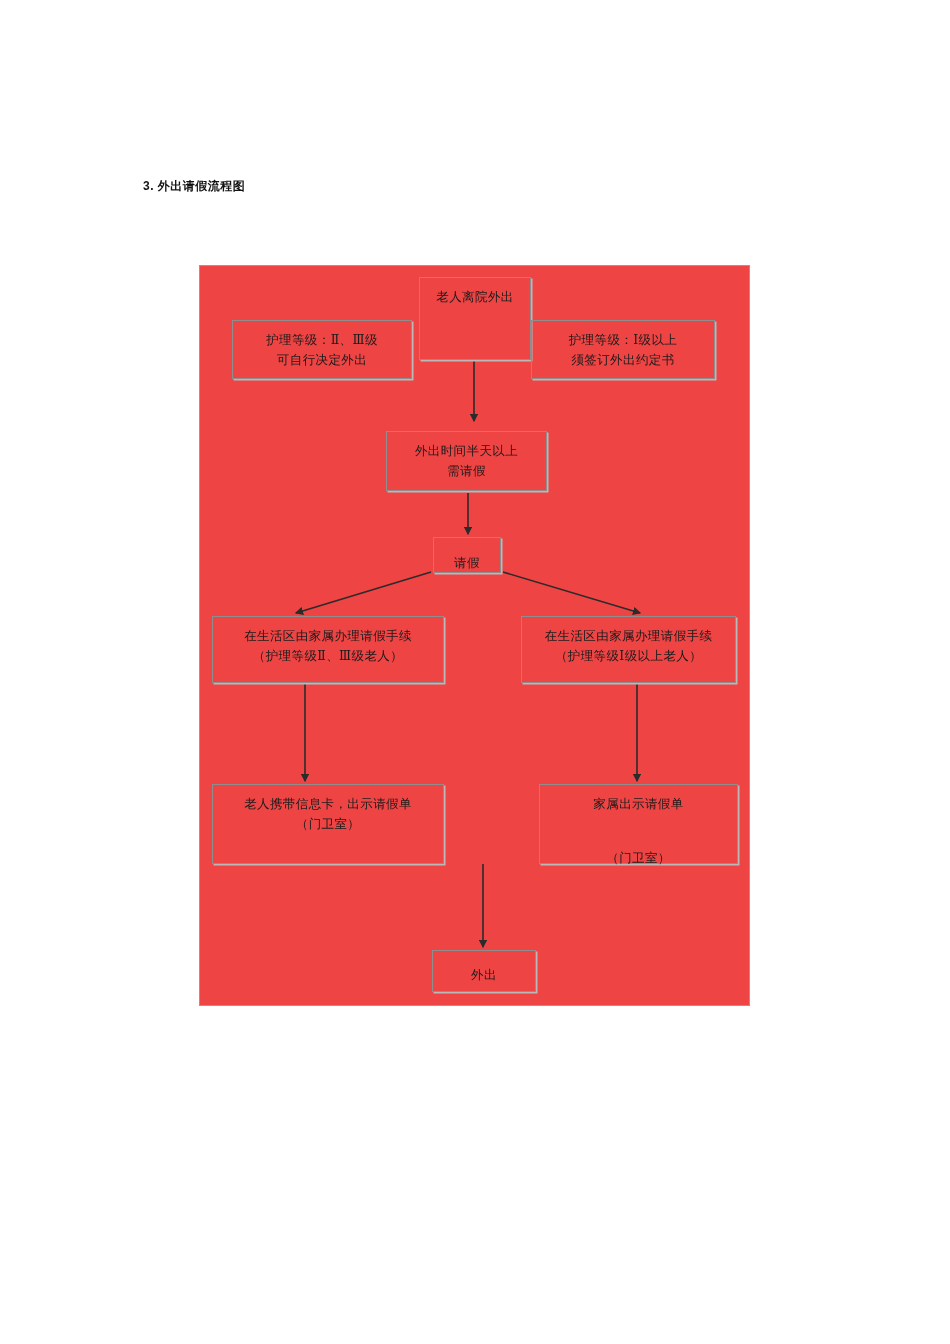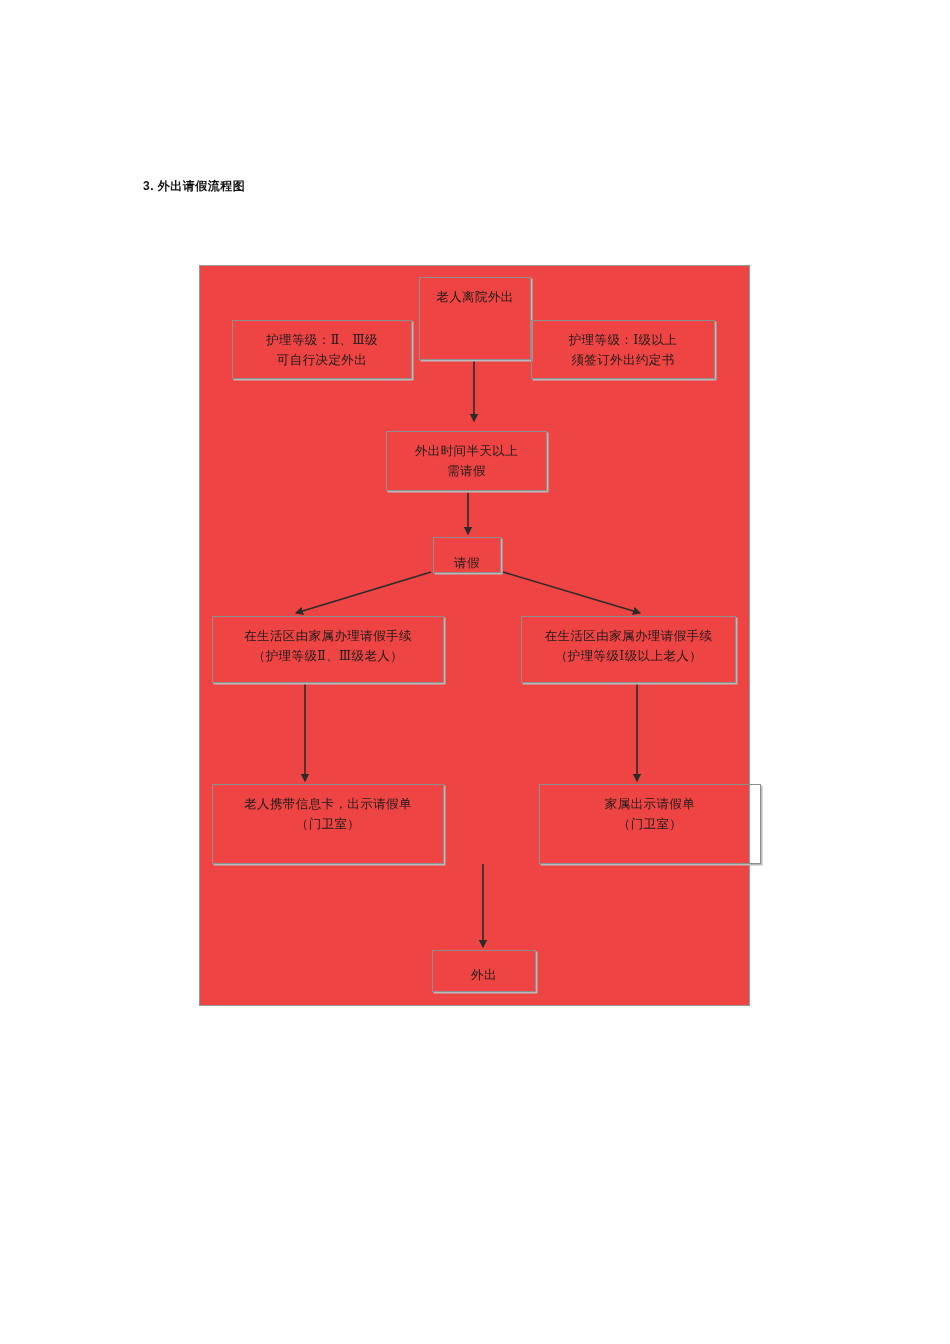--- a/index.html
+++ b/index.html
@@ -87,21 +87,21 @@
 
   #node-duration         { left: 186px; top: 165px; width: 161px; height:  60px; text-align: center; }
 
   #node-leave            { left: 233px; top: 271px; width:  68px; height:  36px;
                            justify-content: center; padding-top: 16px; }
 
   #node-staff-left       { left:  12px; top: 350px; width: 232px; height:  67px; }
   #node-staff-right      { left: 321px; top: 350px; width: 215px; height:  67px; }
 
   #node-gate-left        { left:  12px; top: 518px; width: 232px; height:  80px; }
-  #node-gate-right       { left: 339px; top: 518px; width: 222px; height:  80px; }
+  #node-gate-right       { left: 339px; top: 518px; width: 199px; height:  80px; gap: 34px; }
 
   #node-end              { left: 232px; top: 684px; width: 104px; height:  42px;
                            justify-content: center; padding-top: 8px; }
 
   
   #node-start { z-index: 4; }
   #node-band-left, #node-band-right { z-index: 5; }
 </style>
 </head>
 <body>

